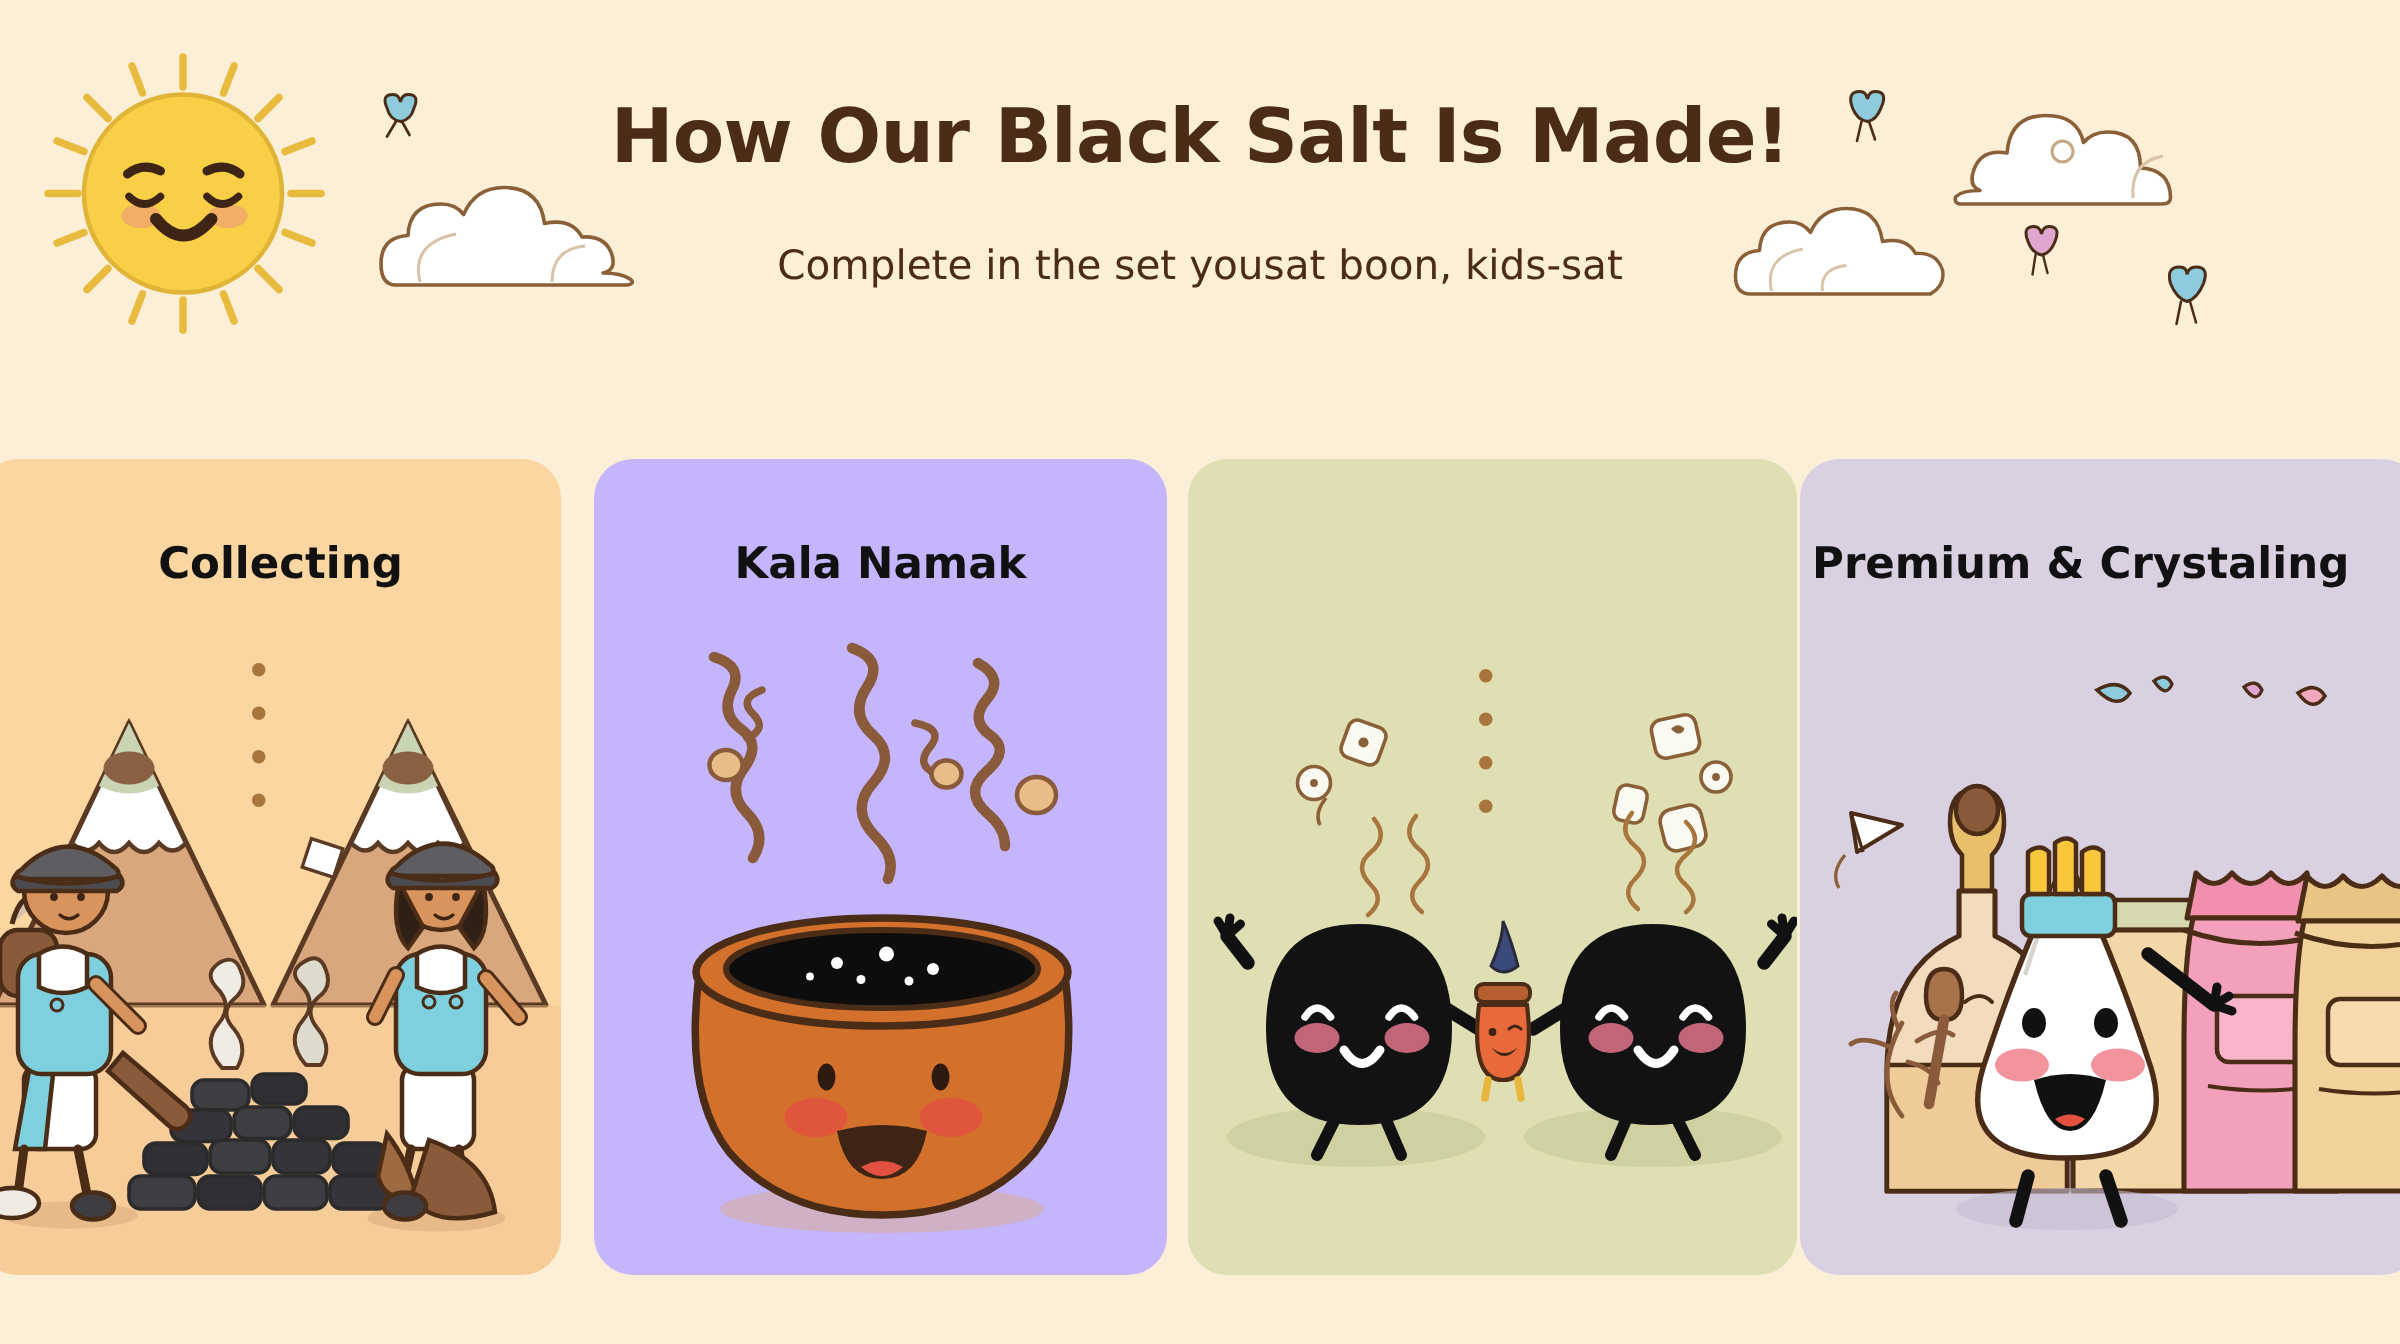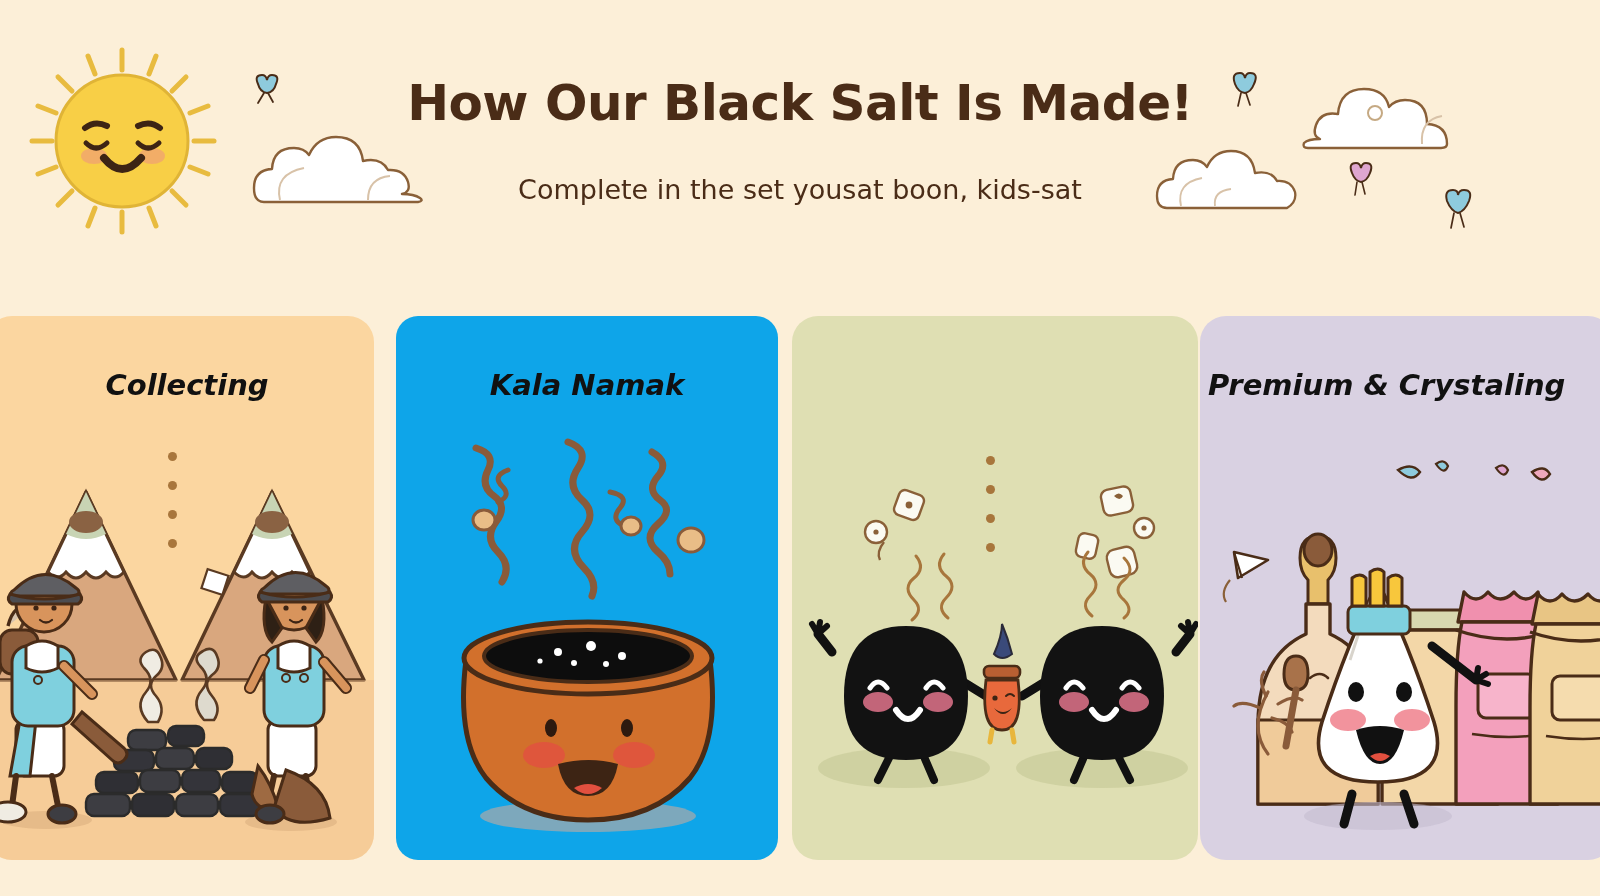--- a/index.html
+++ b/index.html
@@ -7,54 +7,53 @@
   body {
     background:#fcefd8;
     font-family:"Liberation Sans", sans-serif;
     position:relative;
   }
 
   
   #header {
     position:absolute; left:0; top:0; width:1600px; height:302px;
     background:#fcefd8;
-    margin-top:12px;
   }
   #page-title {
     position:absolute; left:0; top:62px; width:1600px;
     text-align:center;
     font-size:50px; font-weight:bold; letter-spacing:-0.5px;
     color:#4a2c17;
     font-family:"DejaVu Sans", sans-serif;
   }
   #subtitle {
     position:absolute; left:0; top:158px; width:1600px;
     text-align:center;
     font-size:27px; line-height:40px; font-weight:normal;
     color:#4a2c17;
     font-family:"DejaVu Sans", sans-serif;
   }
   .sub-line { display:block;text-align:center; }
 
   
-  #cards { position:absolute; left:0; top:316px; width:1384px; height:544px;font-style:italic; }
+  #cards { position:absolute; left:0; top:306px; width:1384px; height:544px; }
   .card {
     position:absolute; top:0; height:544px;
     border-radius:26px;
     overflow:hidden;
   }
   .card-title {
     position:absolute; left:0; top:52px; width:100%;
     text-align:center;
     font-size:29px; font-weight:bold; color:#111111;
     font-family:"DejaVu Sans", sans-serif;
     white-space:nowrap;
   }
   #card-0 { left:-14px; width:388px; background:#fbd6a0; }
-  #card-1 { left:396px; width:382px; background:#0ea5e9;border-radius:22px; }
+  #card-1 { left:396px; width:382px; background:#c4b5fd; }
   #card-2 { left:792px; width:406px; background:#dfdfb3; }
   #card-3 { left:1200px; width:414px; background:#d9d1e2; }
   #card-0 .card-title { padding-left:14px; }
   #card-3 .card-title { text-align:left; padding-left:8px; }
 
   .dots { position:absolute; width:9px; }
   .dots i { display:block; width:9px; height:9px; border-radius:50%; background:#a8763c; margin-bottom:20px; }
 
   .scene { position:absolute; left:0; bottom:0; width:100%; height:430px; }
   svg { display:block; overflow:visible; }

